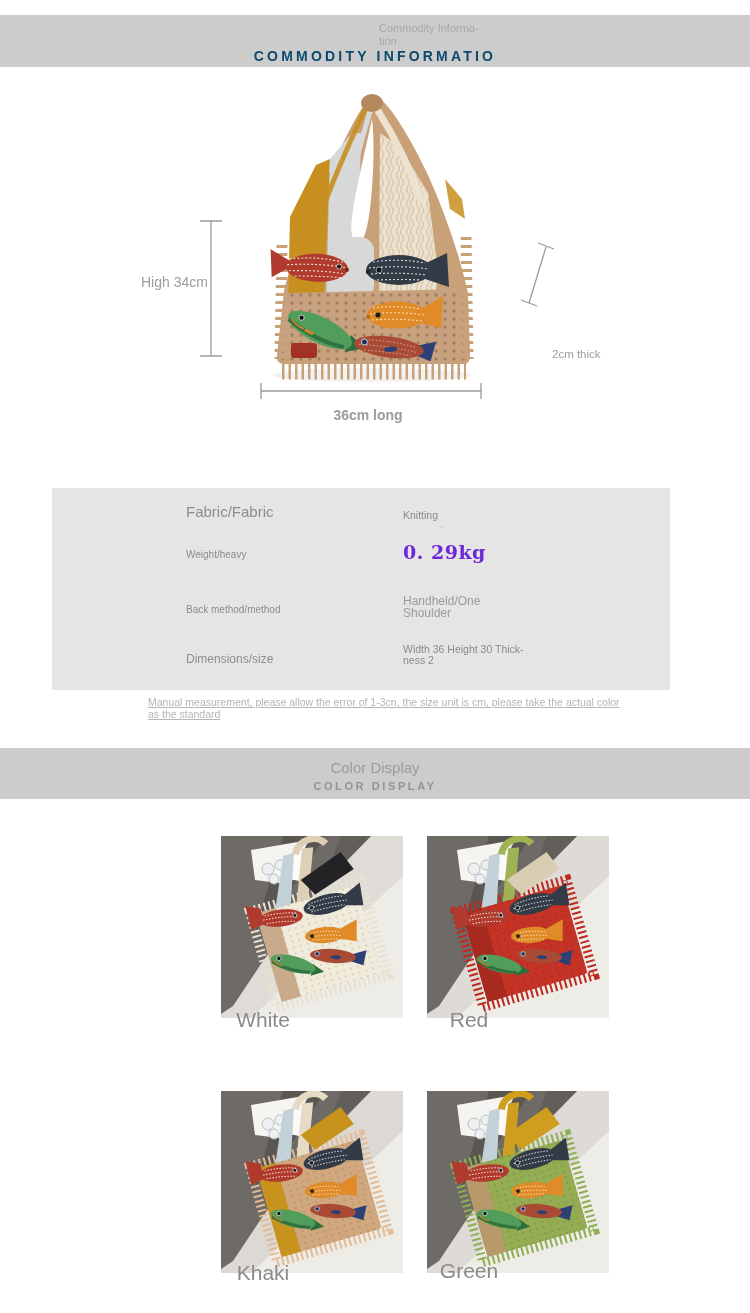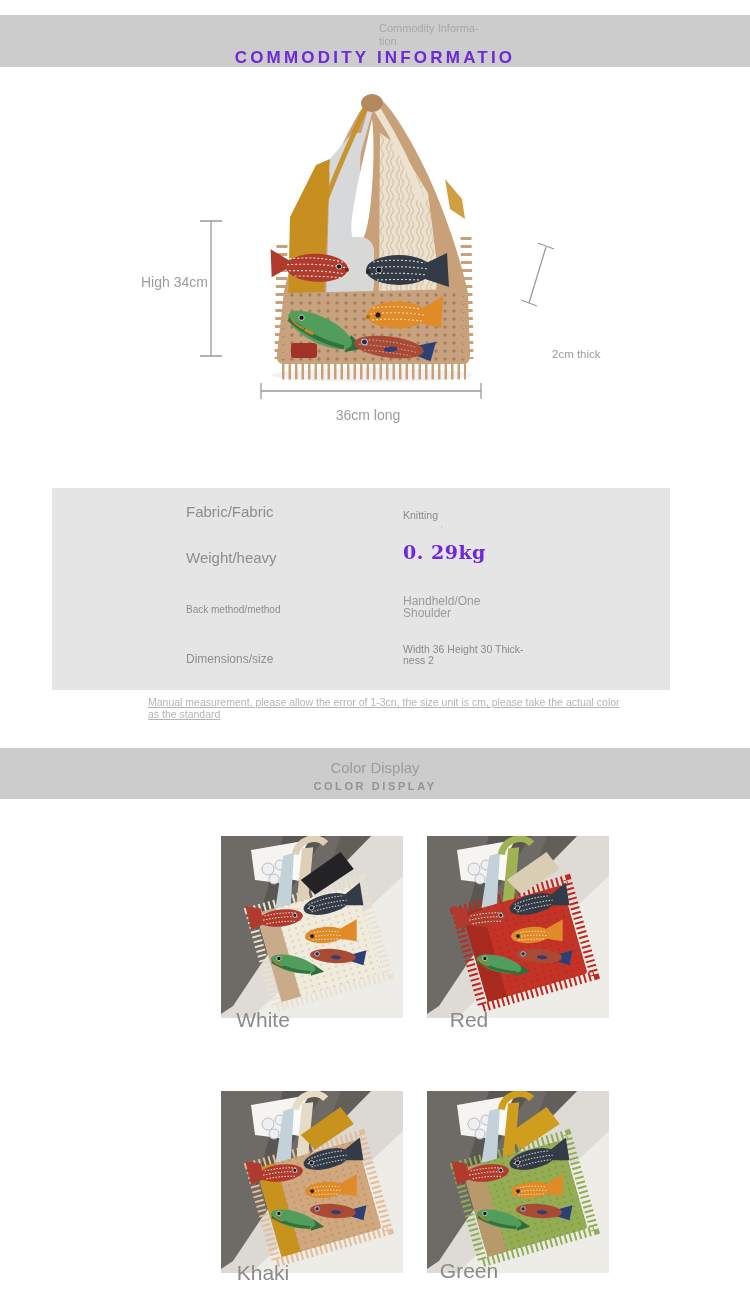--- a/index.html
+++ b/index.html
@@ -4,36 +4,36 @@
 <style>
   html,body{margin:0;padding:0;background:#fff;}
   .page{position:relative;width:750px;height:1313px;background:#fff;overflow:hidden;
         font-family:"Liberation Sans",sans-serif;}
   
   .banner{position:absolute;left:0;width:750px;background:var(--banner-bg,#cccccc);}
   .banner-top{top:15px;height:52px;}
   .banner-small{position:absolute;left:337px;top:7px;width:104px;
                 font-size:11px;line-height:13px;color:#a8a8a8;margin-left:42px;}
   .banner-title{position:absolute;left:0;top:33px;width:750px;text-align:center;
-                font-size:17px;font-weight:bold;letter-spacing:3.2px;color:#6d28d9;}
+                font-size:14px;font-weight:bold;letter-spacing:3.2px;color:#0c4a6e;}
   
   .hero{position:absolute;left:0;top:67px;width:750px;height:353px;}
   .hero svg{position:absolute;left:0;top:0;}
   .m-label{position:absolute;color:#9c9c9c;font-size:14px;}
   .m-high{left:141px;top:207px;text-align:center;}
   .m-thick{left:552px;top:281px;font-size:11.5px;}
-  .m-long{left:268px;top:340px;width:200px;text-align:center;}
+  .m-long{left:268px;top:340px;width:200px;text-align:center;font-weight:bold;}
   
   .specs{position:absolute;left:52px;top:488px;width:618px;height:202px;
          background:var(--panel-bg,#e5e5e5);}
   .spec-label{position:absolute;left:134px;color:#8d8d8d;}
   .spec-value{position:absolute;left:351px;color:#8a8a8a;}
   .r1l{top:15px;font-size:15px;}
   .r1v{top:21px;font-size:10.5px;}
-  .r2l{top:61px;font-size:15px;}
+  .r2l{top:61px;font-size:10px;}
   .r2v{top:53px;font-size:19px;font-weight:bold;letter-spacing:.5px;color:#6d28d9;
        font-family:"DejaVu Serif",serif;}
   .r3l{top:116px;font-size:10px;}
   .r3v{top:108px;font-size:12px;width:96px;line-height:11.5px;color:#9a9a9a;}
   .r4l{top:164px;font-size:12px;}
   .r4v{top:156px;font-size:10.5px;width:122px;line-height:11px;}
   .stray{position:absolute;left:388px;top:30px;font-size:9px;color:#adadad;}
   .disclaimer{position:absolute;left:148px;top:697px;width:484px;margin:0;
               font-size:10.5px;line-height:11.5px;color:#b5b5b5;text-decoration:underline;}
   

